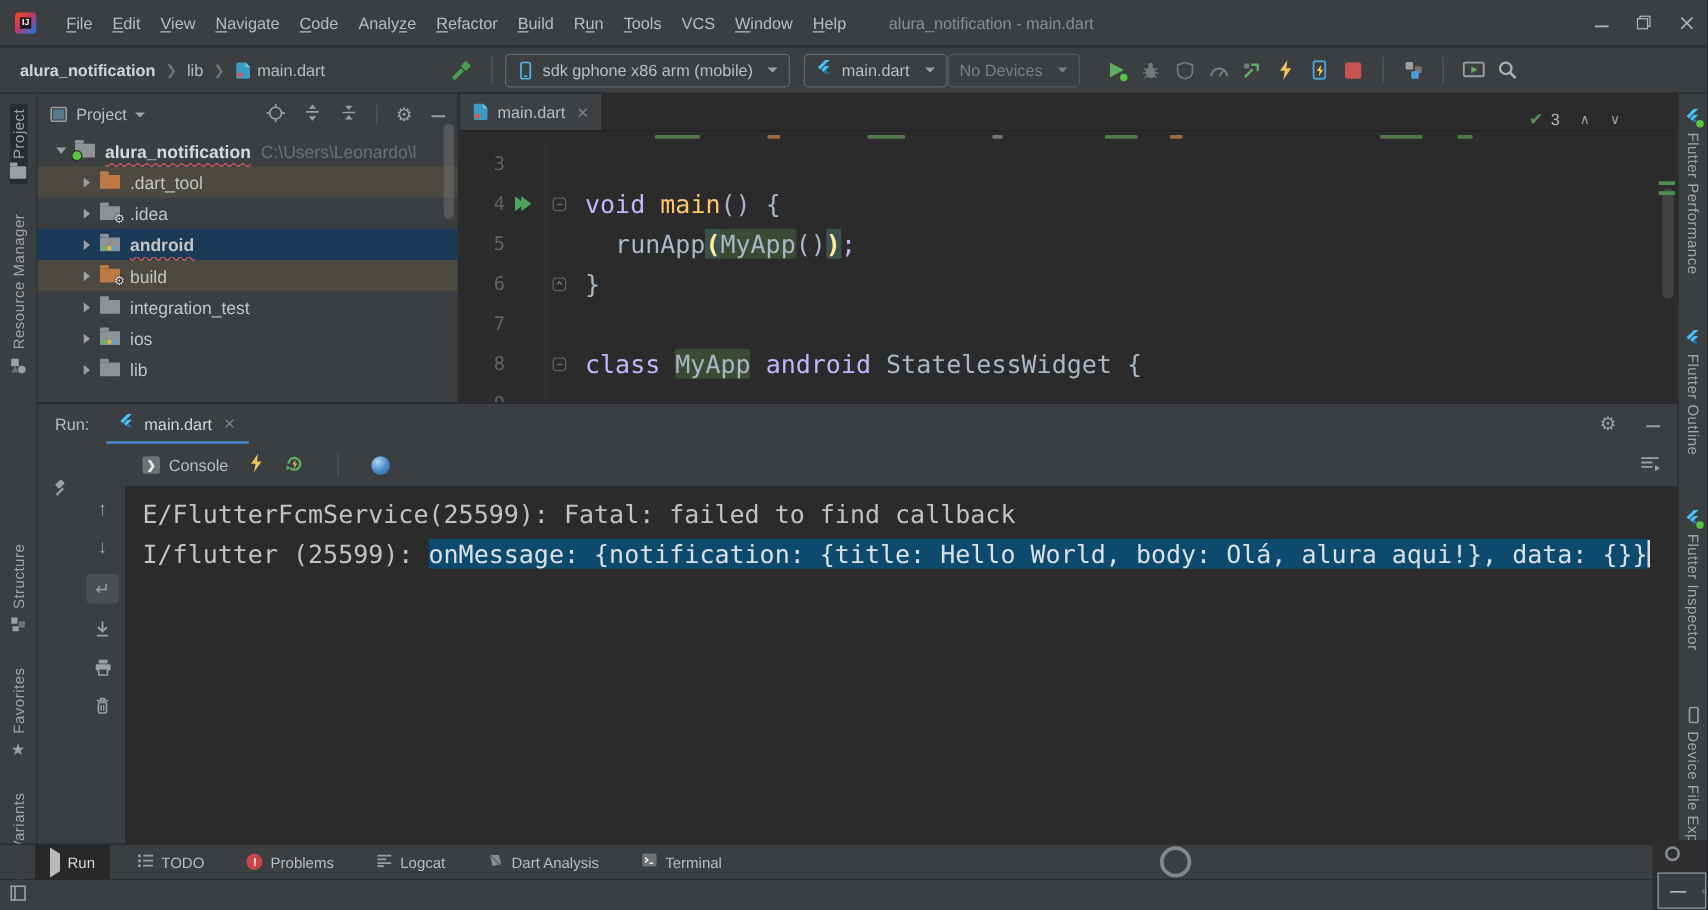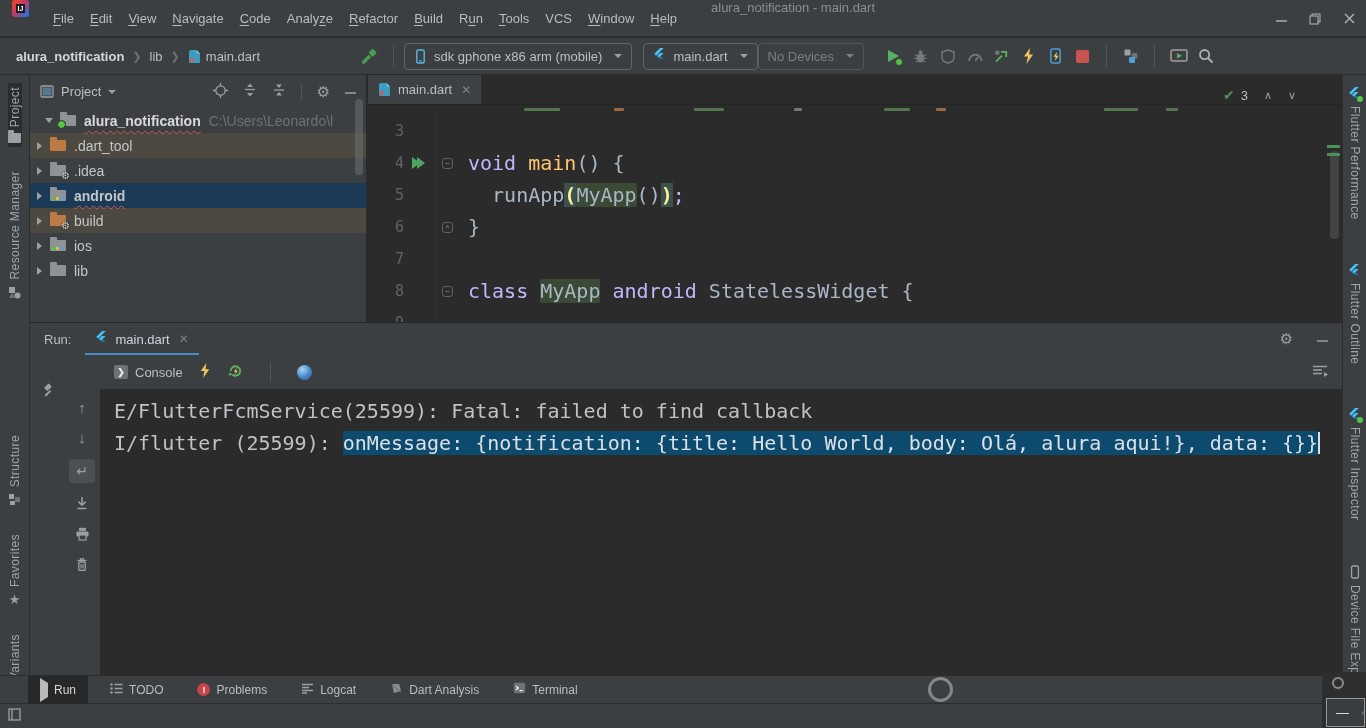--- a/index.html
+++ b/index.html
@@ -2,21 +2,21 @@
 <html><head>
 <meta charset="utf-8">
 <style>
   html,body{margin:0;padding:0;background:#1e1f22;}
   *{box-sizing:border-box;}
   #app{position:relative;width:1366px;height:728px;background:#2b2b2b;overflow:hidden;
        font-family:"Liberation Sans",sans-serif;font-size:13px;color:#bbbcbe;}
 
   
   .titlebar{position:absolute;left:0;top:0;width:100%;height:37px;background:#3c3f41;
-            border-bottom:1px solid #2e3133;display:flex;padding-left:12px;}
+            border-bottom:1px solid #2e3133;display:flex;align-items:center;padding-left:12px;}
   .applogo{width:17px;height:17px;border-radius:3px;margin-right:16px;flex-shrink:0;
            background:linear-gradient(135deg,#fc4a1a,#c33764 45%,#087cfa);display:flex;align-items:center;justify-content:center;}
   .applogo i{font-style:normal;font-size:7px;font-weight:bold;color:#fff;background:#1b1b1b;padding:1px 2px;}
   .menus{display:flex;align-items:center;}
   .menu-item{padding:4px 8px;color:#bbbcbe;cursor:default;}
   .menu-item u{text-underline-offset:2px;}
   .wtitle{color:#8b8d8f;margin-left:26px;}
   .wbtns{margin-left:auto;display:flex;height:37px;}
   .wbtn{width:34px;display:flex;align-items:center;justify-content:center;color:#b4b6b8;}
 
@@ -55,21 +55,21 @@
   .mini-folder::before{content:"";position:absolute;top:-3px;left:0;width:6px;height:3px;background:#9da0a3;border-radius:1px 1px 0 0;}
 
   
   .pp{position:absolute;left:30px;top:75px;width:337px;height:247px;background:#3c3f41;
       border-right:1px solid #282a2c;overflow:hidden;}
   .pp-header{height:33px;display:flex;align-items:center;padding:0 10px;}
   .pp-title{display:flex;align-items:center;gap:7px;color:#bcbdbf;}
   .pp-title .caret{width:0;height:0;border-top:4px solid #9da0a3;border-left:4px solid transparent;border-right:4px solid transparent;}
   .pp-icons{margin-left:auto;display:flex;align-items:center;gap:15px;color:#9da0a3;}
   .tree{font-size:14px;position:relative;}
-  .trow{height:25px;display:flex;align-items:center;color:#c3c5c7;white-space:nowrap;}
+  .trow{height:25px;display:flex;align-items:center;padding-left:30px;color:#c3c5c7;white-space:nowrap;}
   .trow.root{padding-left:10px;}
   .trow.sel{background:#1b3a57;}
   .trow.ex{background:#4c4941;}
   .chev{width:18px;display:flex;justify-content:center;flex-shrink:0;}
   .chev-r{width:0;height:0;border-left:5px solid #9da0a3;border-top:4px solid transparent;border-bottom:4px solid transparent;}
   .chev-d{width:0;height:0;border-top:5px solid #9da0a3;border-left:4px solid transparent;border-right:4px solid transparent;}
   .ticon{margin:0 8px 0 2px;flex-shrink:0;}
   .fold{width:16px;height:11px;background:#8f9397;border-radius:1px;position:relative;display:inline-block;}
   .fold::before{content:"";position:absolute;top:-3px;left:0;width:7px;height:3px;background:inherit;border-radius:1px 1px 0 0;}
   .f-orange{background:#bd7a45;}
@@ -479,20 +479,27 @@
           <span class="chev">
             <span class="chev-r"></span>
           </span>
           <span class="ticon fold f-orange gear-ov"></span>
           <span class="tlabel ">build</span>
         </div>
         <div class="trow   ">
           <span class="chev">
             <span class="chev-r"></span>
           </span>
+          <span class="ticon fold"></span>
+          <span class="tlabel ">integration_test</span>
+        </div>
+        <div class="trow   ">
+          <span class="chev">
+            <span class="chev-r"></span>
+          </span>
           <span class="ticon fold dots-ov"></span>
           <span class="tlabel ">ios</span>
         </div>
         <div class="trow   ">
           <span class="chev">
             <span class="chev-r"></span>
           </span>
           <span class="ticon fold"></span>
           <span class="tlabel ">lib</span>
         </div>

